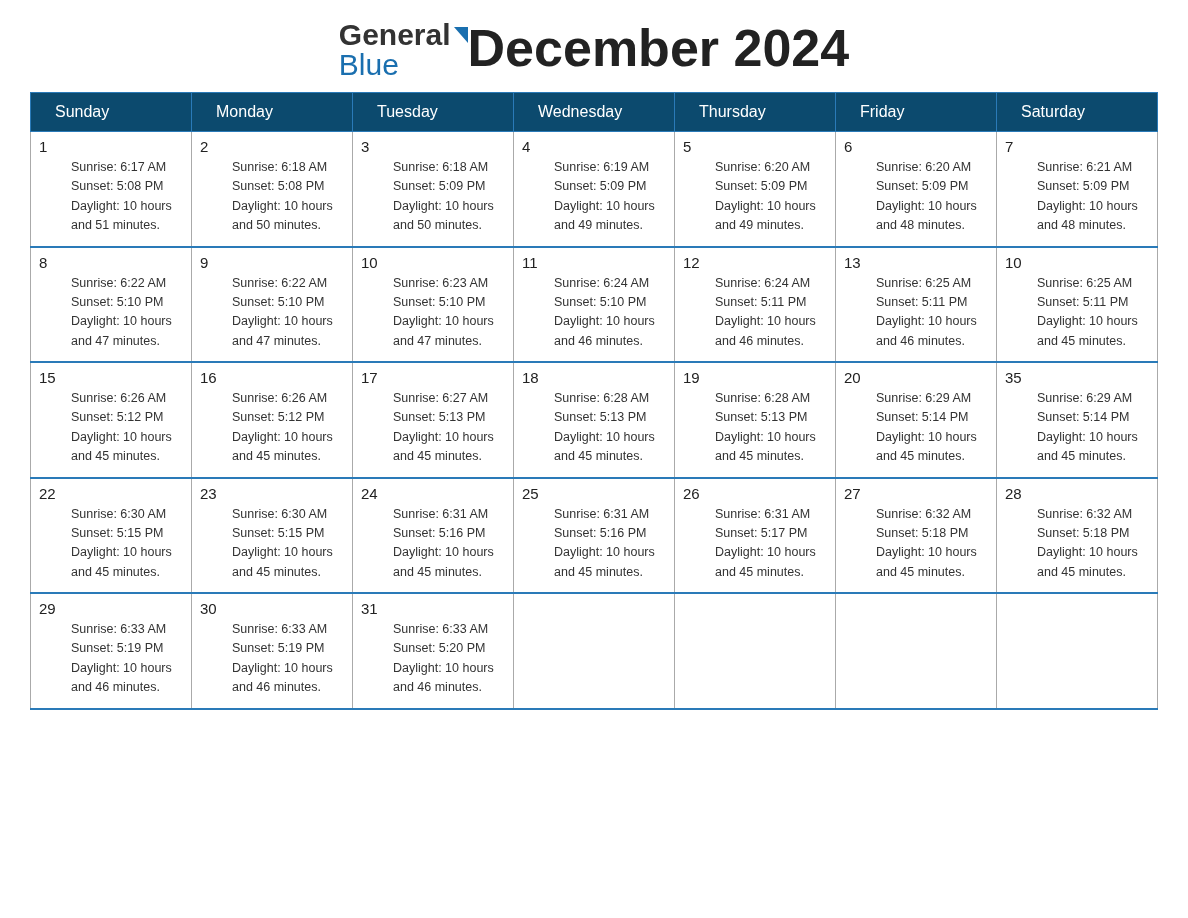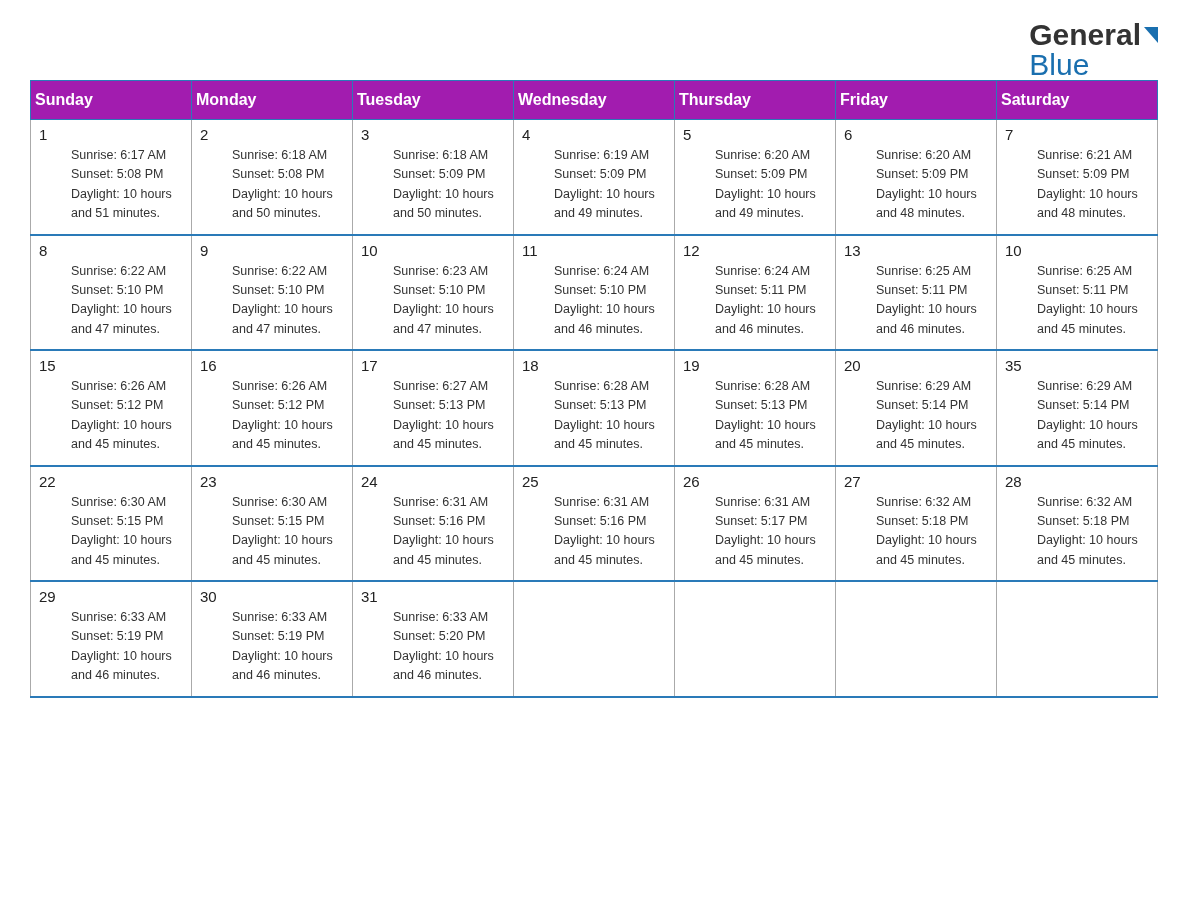--- a/index.html
+++ b/index.html
@@ -5,23 +5,23 @@
     * { margin: 0; padding: 0; box-sizing: border-box; }
     body {
       font-family: Arial, sans-serif;
       background: #fff;
       width: 1188px;
       min-height: 918px;
       padding: 20px 30px;
     }
     .header {
       display: flex;
-      justify-content: flex-end;
+      justify-content: center;
       align-items: flex-start;
-      margin-bottom: 0;
+      margin-bottom: 12px;
     }
     .title-section {
       text-align: right;
     }
     .month-title {
       font-size: 52px;
       font-weight: bold;
       color: #222;
       line-height: 1.1;
     }
@@ -29,25 +29,25 @@
       font-size: 22px;
       color: #444;
       margin-top: 4px;
     }
     table {
       width: 100%;
       border-collapse: collapse;
       table-layout: fixed;
     }
     thead tr th {
-      background-color: #a21caf;
+      background-color: #0c4a6e;
       color: #fff;
-      padding: 10px 4px;
+      padding: 10px 24px;
       font-size: 16px;
-      font-weight: bold;
+      font-weight: normal;
       text-align: left;
       border: 1px solid #2a7ab8;
     }
     tbody tr td {
       vertical-align: top;
       padding: 6px 8px 10px 8px;
       border: 1px solid #aaa;
       font-size: 12.5px;
       color: #333;
       min-height: 90px;
@@ -110,20 +110,21 @@
   <div class="logo-wrapper">
     <div class="logo-main">
       <div class="logo-row1">
         <span>General</span>
           <span class="logo-triangle"></span>
       </div>
       <div class="logo-row2">Blue</div>
     </div>
   </div>
   <div class="title-section">
+    <div class="month-title">December 2024</div>
   </div>
 </div>
 
 <table>
   <thead>
     <tr>
 
     <th>Sunday</th>
         <th>Monday</th>
         <th>Tuesday</th>

